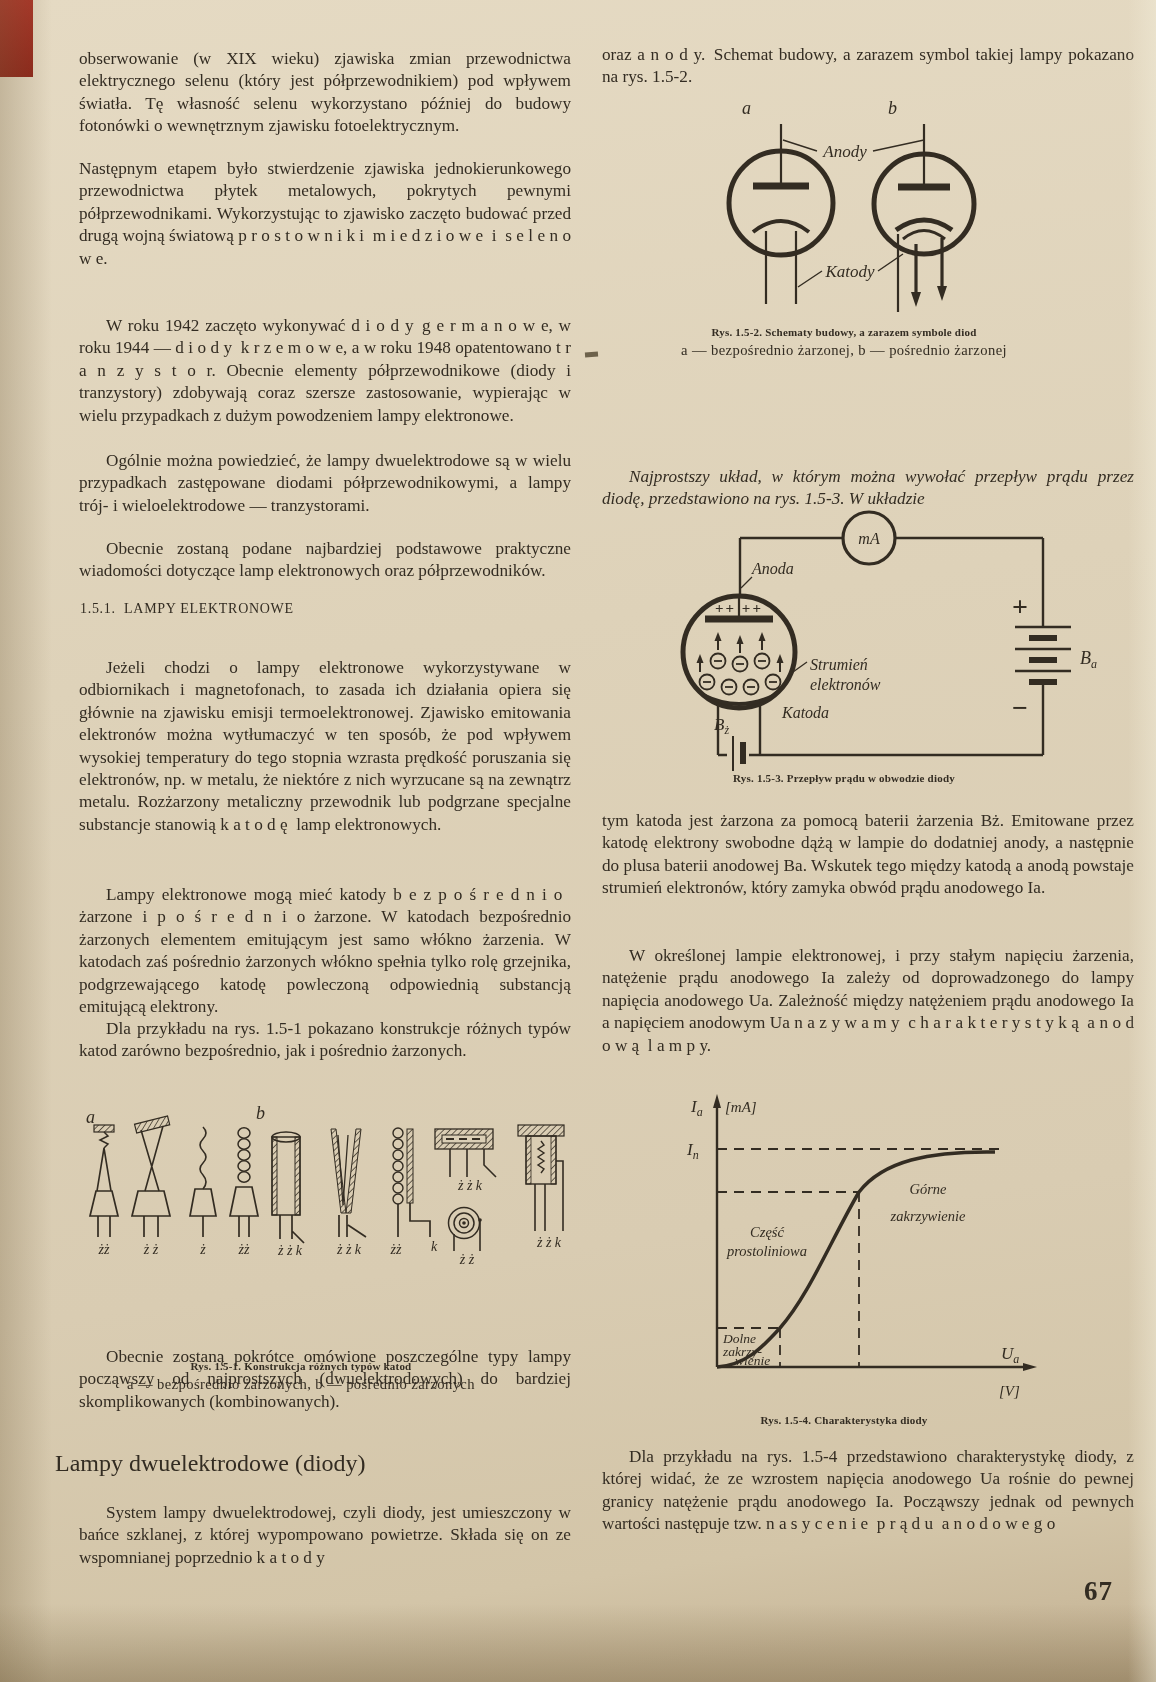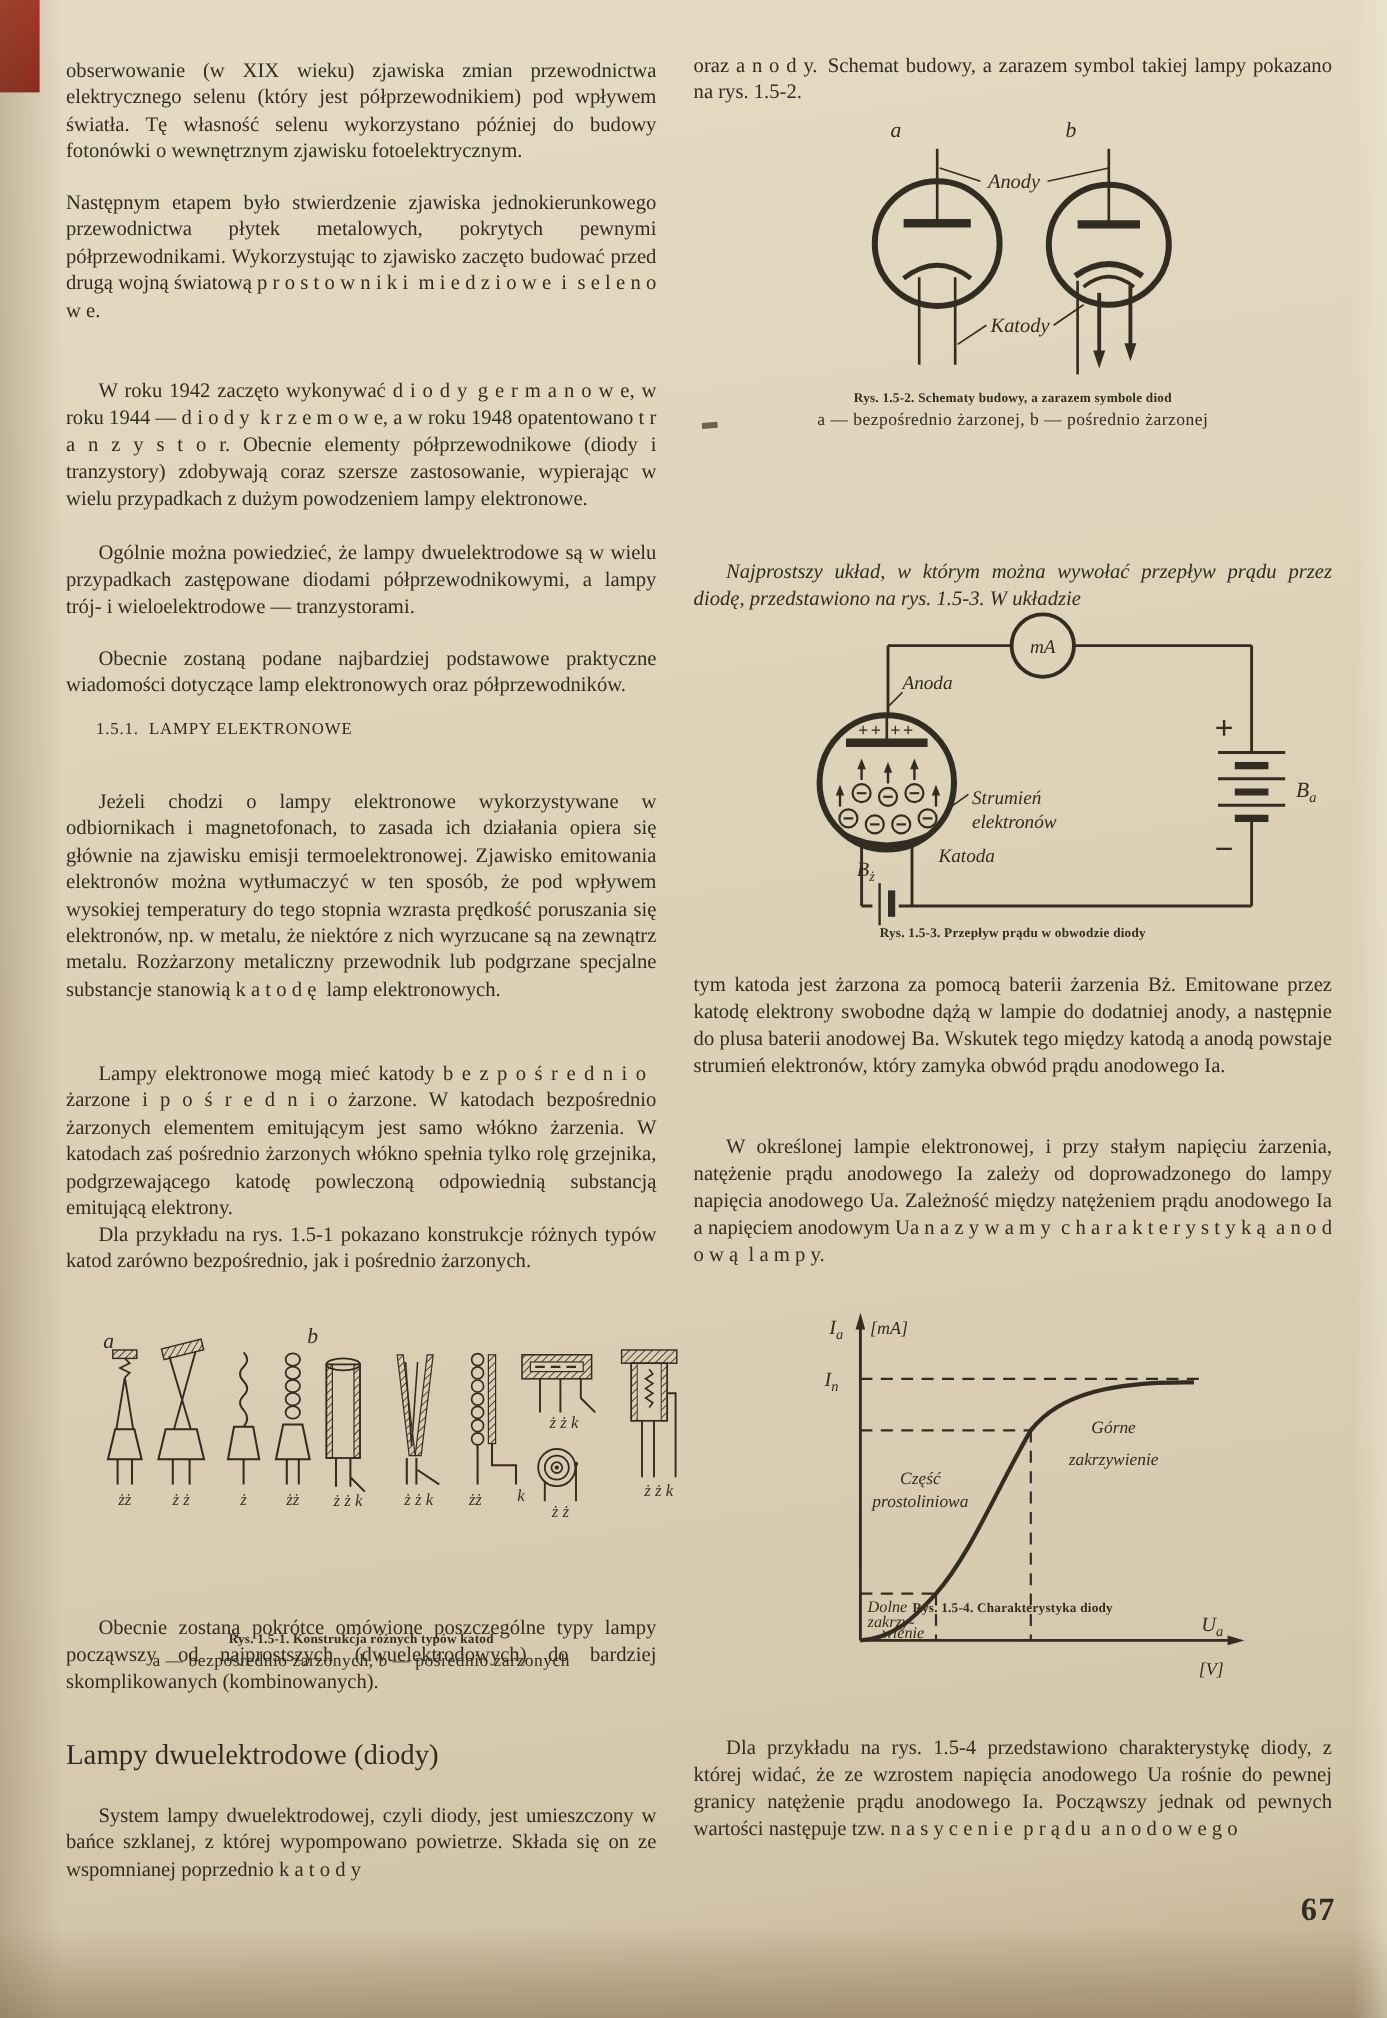--- a/index.html
+++ b/index.html
@@ -7,21 +7,21 @@
         background:linear-gradient(172deg,#e5dac3 0%,#ded2b9 38%,#d9ccb2 72%,#d3c5a8 90%,#c2b091 100%);
         font-family:"Liberation Serif", serif;color:#332c22;}
   .shade-left{position:absolute;left:0;top:0;width:52px;height:100%;
         background:linear-gradient(90deg,rgba(120,100,66,.30),rgba(120,100,66,0));pointer-events:none;}
   .shade-bottom{position:absolute;left:0;bottom:0;width:100%;height:78px;
         background:linear-gradient(rgba(108,88,54,0),rgba(108,88,54,.40));pointer-events:none;}
   .shade-right{position:absolute;right:0;top:0;width:28px;height:100%;
         background:linear-gradient(270deg,rgba(243,238,219,.45),rgba(243,238,219,0));pointer-events:none;}
   .corner-mark{position:absolute;left:0;top:0;width:33px;height:77px;
         background:linear-gradient(#aa3326,#8d2317);}
-  .para{position:absolute;width:492px;text-align:justify;font-size:17.2px;line-height:22.4px;}
+  .para{position:absolute;width:492px;text-align:justify;font-size:17.2px;line-height:22.4px;margin-left:24px;}
   .rc{width:532px;}
   .ind{text-indent:27px;}
   .h1{position:absolute;font-weight:normal;font-size:14px;letter-spacing:.7px;white-space:pre-wrap;}
   .h2{position:absolute;font-weight:normal;font-size:24px;}
   .cap{position:absolute;text-align:center;}
   .cap .t{font-weight:bold;font-size:11px;letter-spacing:.2px;}
   .cap .s{font-size:14.6px;letter-spacing:.4px;margin-top:4px;}
   .pageno{position:absolute;left:1084px;top:1576px;font-weight:bold;font-size:27px;letter-spacing:1px;}
   svg.fig{position:absolute;overflow:visible;}
   svg text{font-family:"Liberation Serif", serif;fill:#332c22;}
@@ -310,21 +310,21 @@
     <text class="it" x="295" y="133" font-size="14.5" text-anchor="middle">zakrzywienie</text>
     <text class="it" x="134" y="149" font-size="14.5" text-anchor="middle">Część</text>
     <text class="it" x="134" y="168" font-size="14.5" text-anchor="middle">prostoliniowa</text>
     <text class="it" x="90" y="255" font-size="13.5">Dolne</text>
     <text class="it" x="90" y="268" font-size="13.5">zakrzy-</text>
     <text class="it" x="102" y="277" font-size="13.5">wienie</text>
     <text x="368" y="271" font-size="17" class="it"><tspan>U</tspan><tspan dy="4" font-size="12">a</tspan></text>
     <text class="it" x="366" y="308" font-size="15">[V]</text>
   </svg>
 
-  <div class="cap" style="left:578px;top:1334px;width:532px;">
+  <div class="cap" style="left:578px;top:1414px;width:532px;">
     <div class="t">Rys. 1.5-4. Charakterystyka diody</div>
   </div>
 
   <div class="para rc ind" style="left:578px;top:1446px;">Dla przykładu na rys. 1.5-4 przedstawiono charakterystykę diody, z której widać, że ze wzrostem napięcia anodowego Ua rośnie do pewnej granicy natężenie prądu anodowego Ia. Począwszy jednak od pewnych wartości następuje tzw. n a s y c e n i e p r ą d u a n o d o w e g o</div>
 
   <div class="pageno">67</div>
 
   <div class="shade-left"></div>
   <div class="shade-bottom"></div>
   <div class="shade-right"></div>

